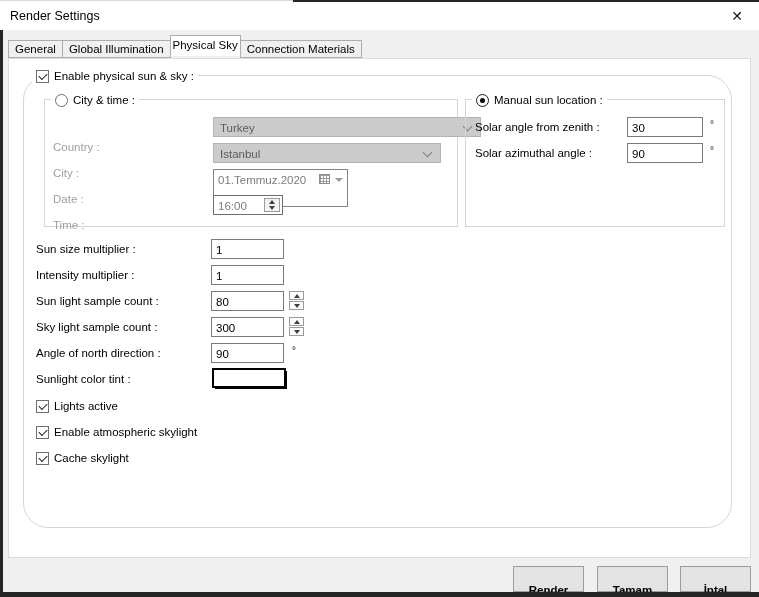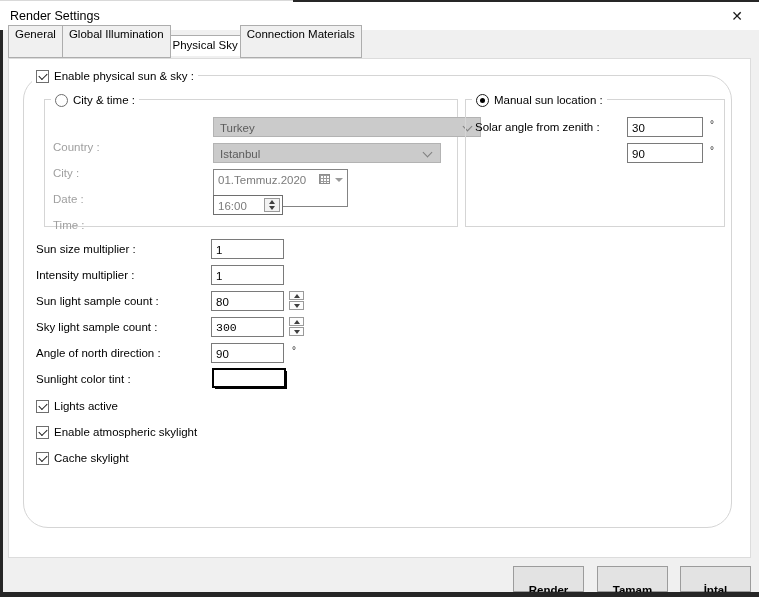--- a/index.html
+++ b/index.html
@@ -12,21 +12,21 @@
   .title{position:absolute;left:10px;top:0;line-height:30px;font-size:12.5px;color:#000;}
   .close{position:absolute;right:11px;top:4px;width:22px;height:22px;line-height:22px;
          text-align:center;font-size:14px;color:#1a1a1a;cursor:default;}
   
   .edge{position:absolute;background:#262626;z-index:40;}
   .edge-top{left:293px;top:0;width:466px;height:2px;}
   .edge-left{left:0;top:30px;width:3px;height:567px;}
   .edge-bottom{left:0;top:592px;width:759px;height:5px;}
   
   .tabs{position:absolute;left:8px;top:40px;height:18px;display:flex;align-items:flex-end;z-index:5;}
-  .tab{height:33px;line-height:16px;padding:0 6px;background:#f0f0f0;border:1px solid #adadad;
+  .tab{height:18px;line-height:16px;padding:0 6px;background:#f0f0f0;border:1px solid #adadad;
        box-sizing:border-box;margin-right:-1px;white-space:nowrap;}
   .tab.active{position:relative;top:-2px;height:21px;line-height:19px;padding:0 2px;background:#fff;
        border-bottom:none;z-index:6;}
   
   .page{position:absolute;left:8px;top:58px;width:743px;height:500px;background:#fff;
         border:1px solid #dcdcdc;box-sizing:border-box;}
   
   .group{position:absolute;border:1px solid #d5d5d5;box-sizing:border-box;}
   .group-label{position:absolute;top:-8px;background:#fff;padding:0 4px;display:flex;
                align-items:center;gap:5px;height:16px;white-space:nowrap;}
@@ -150,20 +150,21 @@
           <span class="rb selected"></span>
           <span>Manual sun location :</span>
         </div>
 
         <span class="rlabel" style="left:9px;top:17px;">Solar angle from zenith :</span>
         <div class="textfield" style="left:161px;top:17px;width:76px;">
           <span>30</span>
         </div>
         <span class="unit" style="left:244px;top:19px;">°</span>
 
+        <span class="rlabel" style="left:9px;top:43px;">Solar azimuthal angle :</span>
         <div class="textfield" style="left:161px;top:43px;width:76px;">
           <span>90</span>
         </div>
         <span class="unit" style="left:244px;top:45px;">°</span>
       </div>
     </div>
 
     <span class="rlabel" style="left:27px;top:180px;">Sun size multiplier :</span>
     <div class="textfield" style="left:202px;top:180px;width:73px;">
       <span>1</span>
@@ -181,21 +182,21 @@
     <div class="spin-out" style="left:280px;top:232px;">
       <div class="half">
           <span class="tu"></span>
         </div>
       <div class="half">
           <span class="td"></span>
         </div>
     </div>
 
     <span class="rlabel" style="left:27px;top:258px;">Sky light sample count :</span>
-    <div class="textfield" style="left:202px;top:258px;width:73px;font-family:Liberation Mono, monospace;">
+    <div class="textfield" style="left:202px;top:258px;width:73px;">
       <span>300</span>
     </div>
     <div class="spin-out" style="left:280px;top:258px;">
       <div class="half">
           <span class="tu"></span>
         </div>
       <div class="half">
           <span class="td"></span>
         </div>
     </div>

